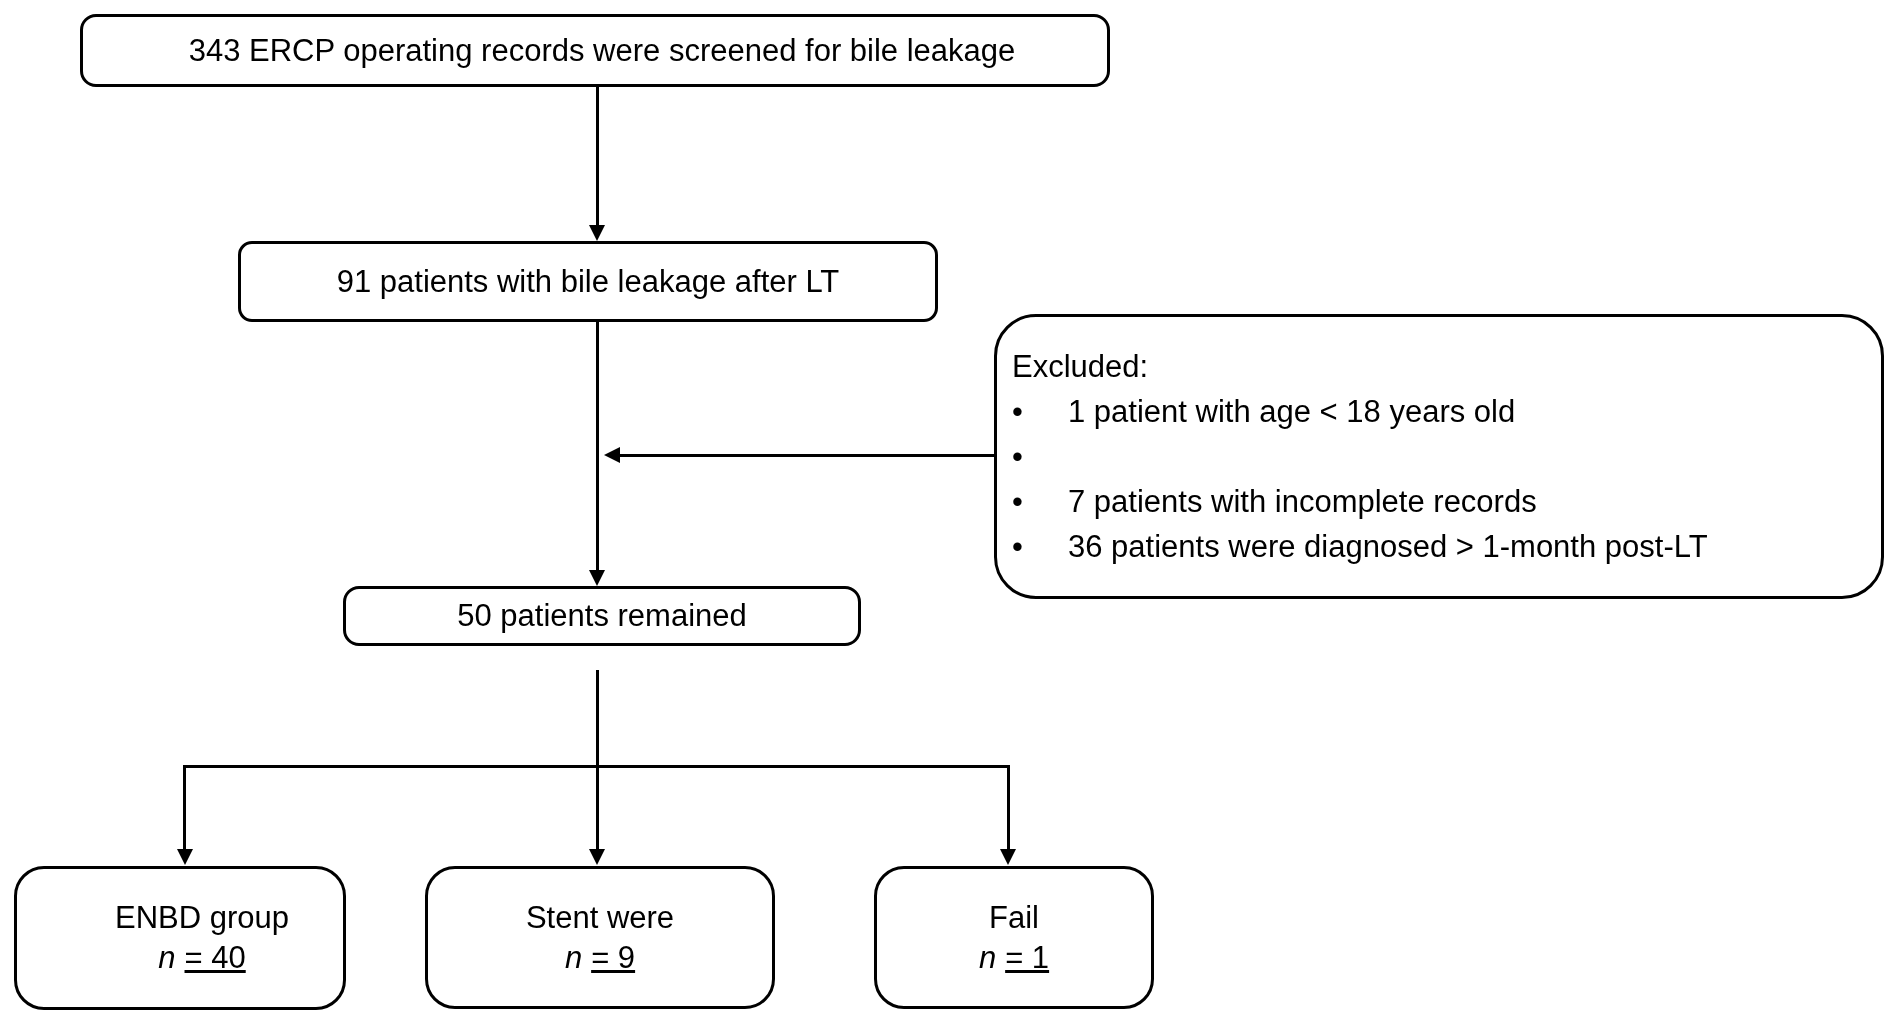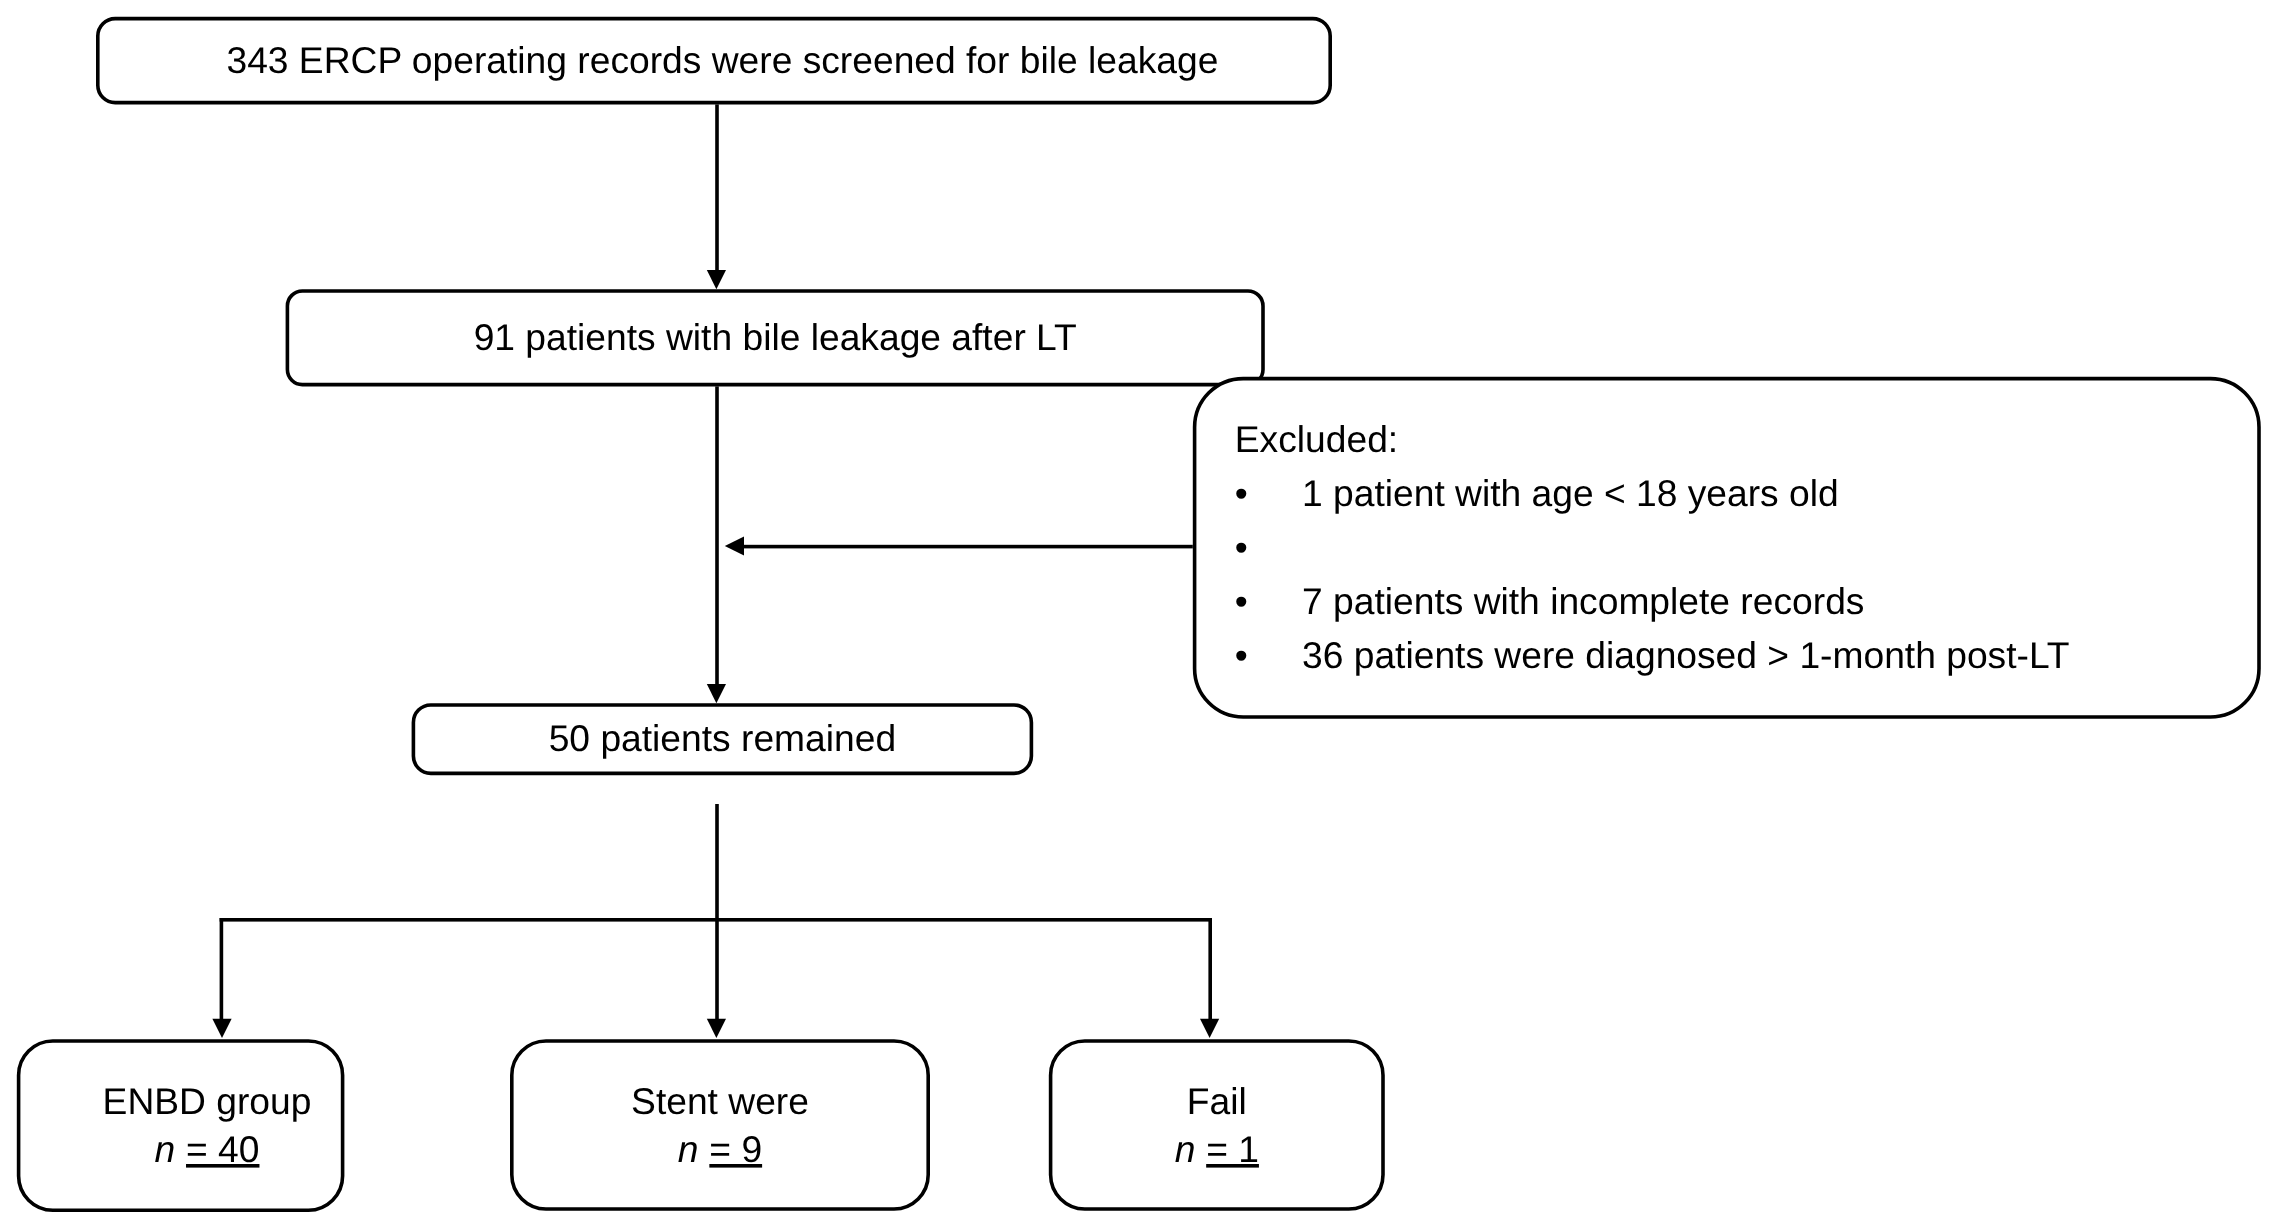--- a/index.html
+++ b/index.html
@@ -20,40 +20,40 @@
     background: #ffffff;
     display: flex;
     align-items: center;
     justify-content: center;
     text-align: center;
     font-size: 31px;
     line-height: 40px;
   }
   .node.round-lg { border-radius: 30px; }
   #box-screened  { left: 80px;  top: 14px;  width: 1030px; height: 73px;  border-radius: 16px; padding-left: 14px; }
-  #box-leakage   { left: 238px; top: 241px; width: 816px;  height: 81px;  border-radius: 14px; text-align: center; }
+  #box-leakage   { left: 238px; top: 241px; width: 700px;  height: 81px;  border-radius: 14px; text-align: center; }
   #box-remained  { left: 343px; top: 586px; width: 518px;  height: 60px;  border-radius: 16px; }
-  #box-enbd      { left: 14px;  top: 866px; width: 273px;  height: 144px; padding-left: 44px; }
+  #box-enbd      { left: 14px;  top: 866px; width: 332px;  height: 144px; padding-left: 44px; }
   #box-stent     { left: 425px; top: 866px; width: 350px;  height: 143px; }
   #box-fail      { left: 874px; top: 866px; width: 280px;  height: 143px; text-align: right; }
   .group-inner { display: flex; flex-direction: column; align-items: center; }
   .n-row { display: flex; align-items: baseline; }
   .n-sym { font-style: italic; }
   .n-val { margin-left: 9px; text-decoration: underline; }
 
   
   #box-excluded {
     position: absolute;
     box-sizing: border-box;
     left: 994px; top: 314px; width: 890px; height: 285px;
     border: 3px solid var(--stroke, #000000);
     border-radius: 42px;
     background: #ffffff;
     font-size: 31px;
-    padding: 27px 18px 0 32px;
+    padding: 27px 18px 0 15px;
   }
   .excl-row { display: flex; align-items: center; height: 45px; }
   .excl-bullet { display: inline-block; width: 56px; flex: 0 0 56px; }
   .excl-title { height: 45px; display: flex; align-items: center; }
 
   
   .line { position: absolute; background: var(--stroke, #000000); }
   .head-down {
     position: absolute; width: 0; height: 0;
     border-left: 8px solid transparent;

